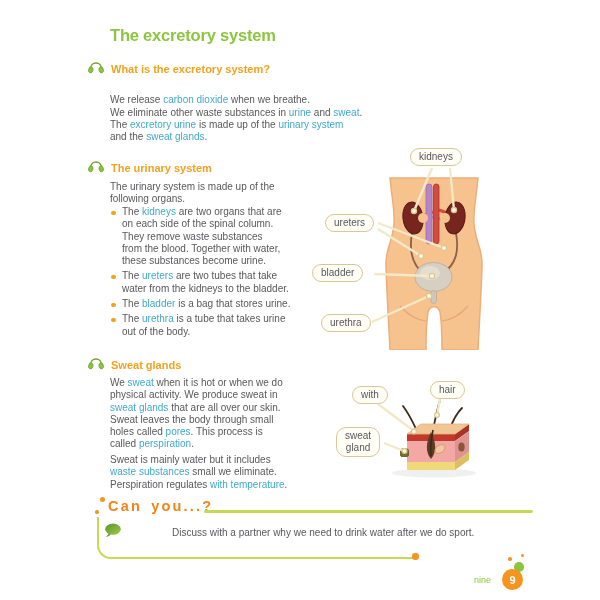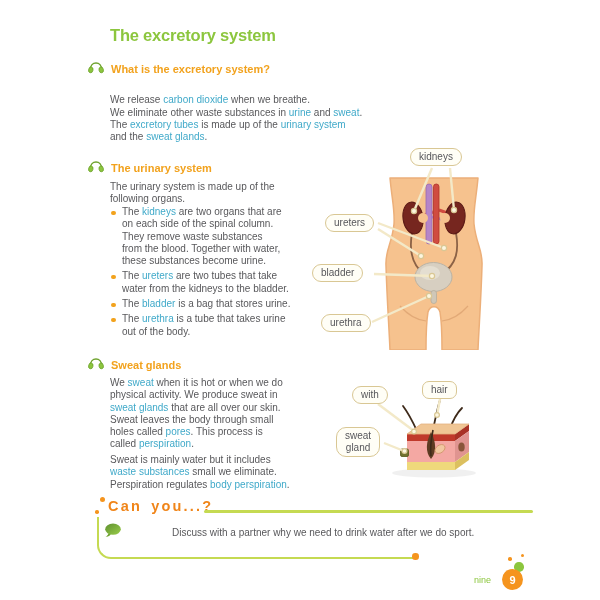--- a/index.html
+++ b/index.html
@@ -39,21 +39,21 @@
   <span>
     <svg width="16" height="13" viewBox="0 0 16 13">
       <path d="M2.4,8.6 C2.4,4.6 4.8,2 8,2 C11.2,2 13.6,4.6 13.6,8.6" fill="none" stroke="#6FA32E" stroke-width="1.4"></path>
       <ellipse cx="2.8" cy="8.9" rx="2.2" ry="2.9" fill="#8CC63E" stroke="#6FA32E" stroke-width="0.8" transform="rotate(12 2.8 8.9)"></ellipse>
       <ellipse cx="13.2" cy="8.9" rx="2.2" ry="2.9" fill="#8CC63E" stroke="#6FA32E" stroke-width="0.8" transform="rotate(-12 13.2 8.9)"></ellipse>
     </svg>
   </span>
   <span class="sec-head-text">What is the excretory system?</span>
 </div>
 <p class="abs body-text" style="left:110px;top:82px;"><br><span>We release </span><span class="hl">carbon dioxide</span><span> when we breathe.</span><br><span>We eliminate other waste substances in </span><span class="hl">urine</span><span> and </span><span class="hl">sweat</span><span>.</span></p>
-<p class="abs body-text" style="left:110px;top:119px;"><span>The </span><span class="hl">excretory tubes</span><span> is made up of the </span><span class="hl">urinary system</span><span></span><br><span>and the </span><span class="hl">sweat glands</span><span>.</span></p>
+<p class="abs body-text" style="left:110px;top:119px;"><span>The </span><span class="hl">excretory urine</span><span> is made up of the </span><span class="hl">urinary system</span><span></span><br><span>and the </span><span class="hl">sweat glands</span><span>.</span></p>
 
 <div class="abs sec-head" style="left:88px;top:159px;">
   <span>
     <svg width="16" height="13" viewBox="0 0 16 13">
       <path d="M2.4,8.6 C2.4,4.6 4.8,2 8,2 C11.2,2 13.6,4.6 13.6,8.6" fill="none" stroke="#6FA32E" stroke-width="1.4"></path>
       <ellipse cx="2.8" cy="8.9" rx="2.2" ry="2.9" fill="#8CC63E" stroke="#6FA32E" stroke-width="0.8" transform="rotate(12 2.8 8.9)"></ellipse>
       <ellipse cx="13.2" cy="8.9" rx="2.2" ry="2.9" fill="#8CC63E" stroke="#6FA32E" stroke-width="0.8" transform="rotate(-12 13.2 8.9)"></ellipse>
     </svg>
   </span>
   <span class="sec-head-text">The urinary system</span>
@@ -70,21 +70,21 @@
   <span>
     <svg width="16" height="13" viewBox="0 0 16 13">
       <path d="M2.4,8.6 C2.4,4.6 4.8,2 8,2 C11.2,2 13.6,4.6 13.6,8.6" fill="none" stroke="#6FA32E" stroke-width="1.4"></path>
       <ellipse cx="2.8" cy="8.9" rx="2.2" ry="2.9" fill="#8CC63E" stroke="#6FA32E" stroke-width="0.8" transform="rotate(12 2.8 8.9)"></ellipse>
       <ellipse cx="13.2" cy="8.9" rx="2.2" ry="2.9" fill="#8CC63E" stroke="#6FA32E" stroke-width="0.8" transform="rotate(-12 13.2 8.9)"></ellipse>
     </svg>
   </span>
   <span class="sec-head-text">Sweat glands</span>
 </div>
 <p class="abs body-text" style="left:110px;top:377px;"><span>We </span><span class="hl">sweat</span><span> when it is hot or when we do</span><br><span>physical activity. We produce sweat in</span><br><span></span><span class="hl">sweat glands</span><span> that are all over our skin.</span><br><span>Sweat leaves the body through small</span><br><span>holes called </span><span class="hl">pores</span><span>. This process is</span><br><span>called </span><span class="hl">perspiration</span><span>.</span></p>
-<p class="abs body-text" style="left:110px;top:454px;"><span>Sweat is mainly water but it includes</span><br><span></span><span class="hl">waste substances</span><span> small we eliminate.</span><br><span>Perspiration regulates </span><span class="hl">body perspiration</span><span>.</span></p>
+<p class="abs body-text" style="left:110px;top:454px;"><span>Sweat is mainly water but it includes</span><br><span></span><span class="hl">waste substances</span><span> small we eliminate.</span><br><span>Perspiration regulates </span><span class="hl">with temperature</span><span>.</span></p>
 
 <div class="abs" style="left:310px;top:140px;width:260px;height:210px;">
   <svg width="260" height="210" viewBox="0 0 260 210">
 
     <path d="M80,38 L168,38 C166,60 163,70 164,84 C166,104 173,110 172,126 C171,160 169,186 168,210
          L132,210 C132,192 131,178 130,172 C128,165 120,165 118,172 C117,178 116,192 116,210
          L80,210 C79,186 77,160 76,126 C75,110 82,104 84,84 C85,70 82,60 80,38 Z" fill="#F6C28E" stroke="#ECAF79" stroke-width="1.5" stroke-linejoin="round"></path>
     <path d="M90,166 C98,175 107,180 116,181" fill="none" stroke="#E2A977" stroke-width="1.2"></path>
     <path d="M158,166 C150,175 141,180 132,181" fill="none" stroke="#E2A977" stroke-width="1.2"></path>
 
@@ -166,21 +166,21 @@
       <line x1="110" y1="29" x2="107" y2="45"></line>
       <line x1="54" y1="73" x2="74" y2="81"></line>
     </g>
     <g fill="#FCF6E0" stroke="#D9C794" stroke-width="1.2">
       <circle cx="84" cy="61.5" r="2.4"></circle>
       <circle cx="107" cy="45" r="2.4"></circle>
       <circle cx="74.5" cy="81" r="2.4"></circle>
     </g>
   </svg>
   <div class="dlabel" style="left:22px;top:16px;">with</div>
-  <div class="dlabel" style="left:92px;top:11px;border-radius:7px;">hair</div>
+  <div class="dlabel" style="left:100px;top:11px;">hair</div>
   <div class="dlabel" style="left:6px;top:57px;">sweat
 gland</div>
 </div>
 
 <div>
   <div class="abs dot" style="left:100px;top:497px;width:5px;height:5px;"></div>
   <div class="abs dot" style="left:95px;top:510px;width:3.5px;height:3.5px;"></div>
   <div class="abs canyou-title" style="left:108px;top:498px;">Can you...?</div>
   <div class="abs green-line" style="left:204px;top:510px;width:329px;height:2.5px;"></div>
   <div class="abs bracket" style="left:97px;top:517px;width:318px;height:40px;"></div>

